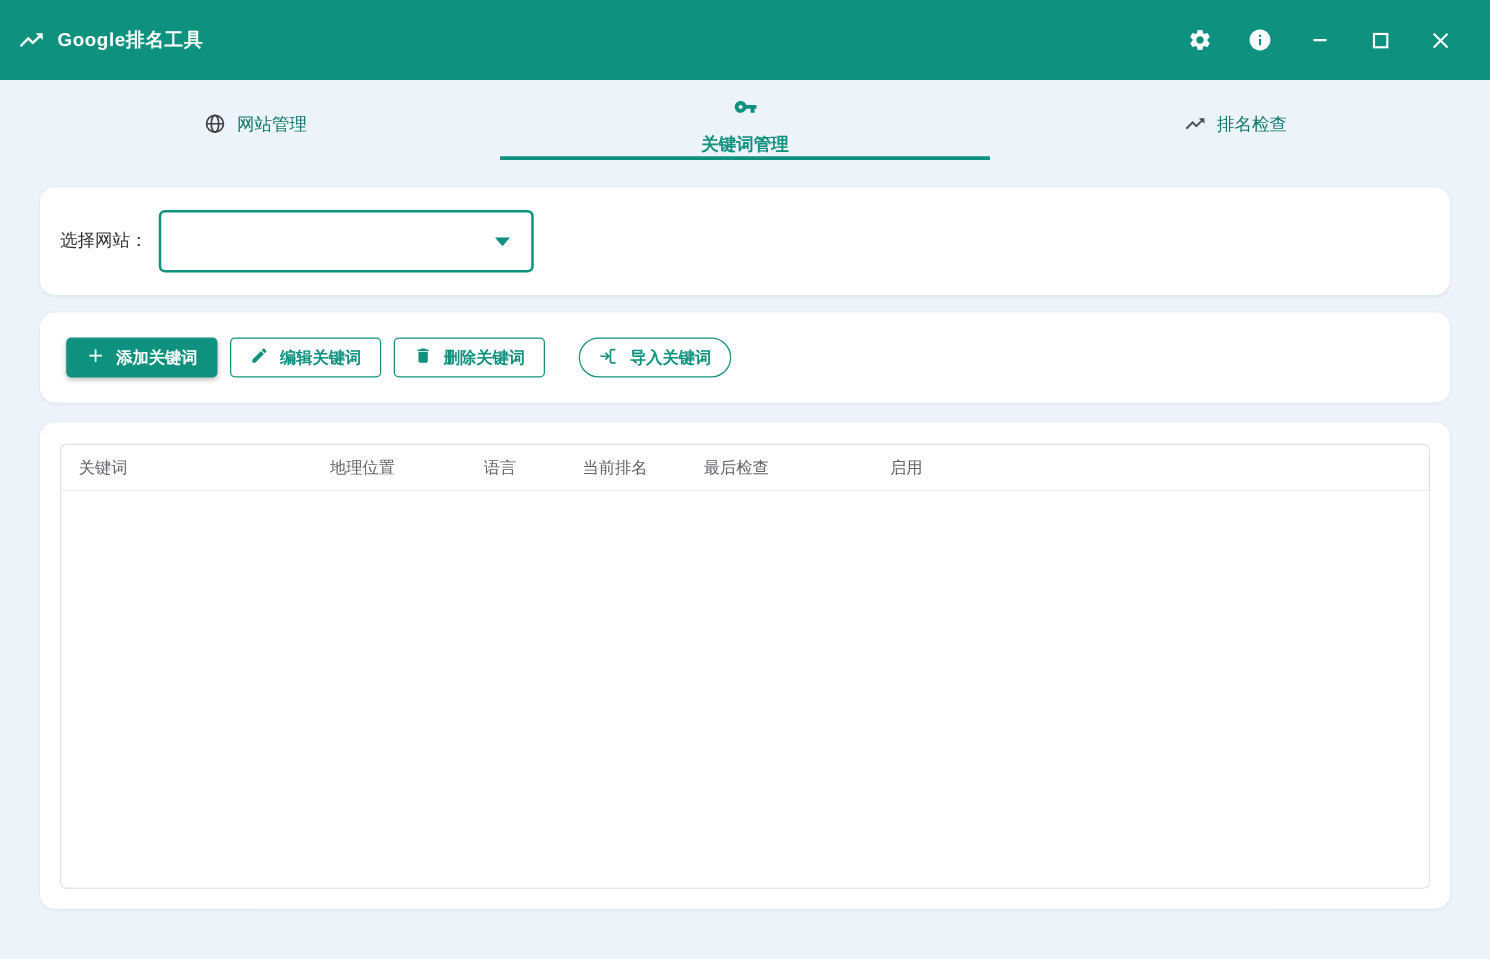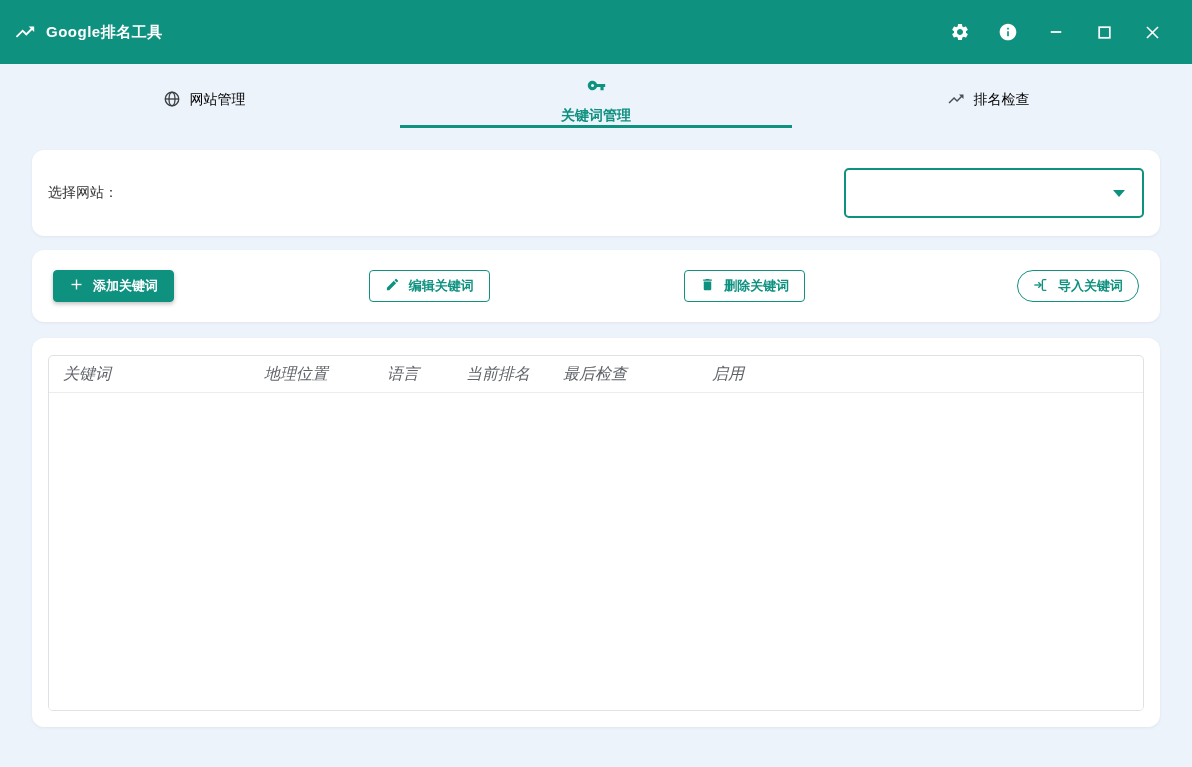--- a/index.html
+++ b/index.html
@@ -36,42 +36,41 @@
     margin: 8px 8px 0 8px;
     height: 56px;
   }
   .tab {
     flex: 1;
     display: flex;
     align-items: center;
     justify-content: center;
     gap: 9px;
     font-size: 14px;
-    color: #000000;
+    color: #0f766e;
     font-weight: 500;
     position: relative;
     cursor: pointer;
   }
   .tab.active { color: #0f9180; font-weight: bold; flex-direction: column; }
   .tab.active::after {
     content: "";
     position: absolute;
     left: 0; right: 0; bottom: 0;
     height: 3px;
     background: #0f9180;
   }
   .tab svg { flex: 0 0 auto; }
 
   
   .card {
     background: #fff;
     border-radius: 12px;
     margin: 0 32px;
     box-shadow: 0 1px 3px rgba(25, 60, 90, 0.07);
-    justify-content: space-between;
   }
   .card-select {
     margin-top: 22px;
     height: 86px;
     display: flex;
     align-items: center;
     padding: 0 16px;
   }
   .select-label { font-size: 14px; color: #333; margin-right: 9px; }
   .site-select {
@@ -145,24 +144,23 @@
     border-radius: 5px;
     height: 100%;
     background: #fff;
     overflow: hidden;
   }
   .thead {
     display: flex;
     height: 37px;
     align-items: center;
     border-bottom: 1px solid #ececec;
-    font-size: 16px;
+    font-size: 13px;
     color: #5f6368;
     font-weight: 500;
-    font-style: italic;
   }
   .th { flex: 0 0 auto; }
   .th.c0 { width: 215px; padding-left: 14px; }
   .th.c1 { width: 123px; }
   .th.c2 { width: 79px; }
   .th.c3 { width: 97px; }
   .th.c4 { width: 149px; }
   .th.c5 { flex: 1; }
   .tbody { height: calc(100% - 37px); background: #fff; }
 </style>

